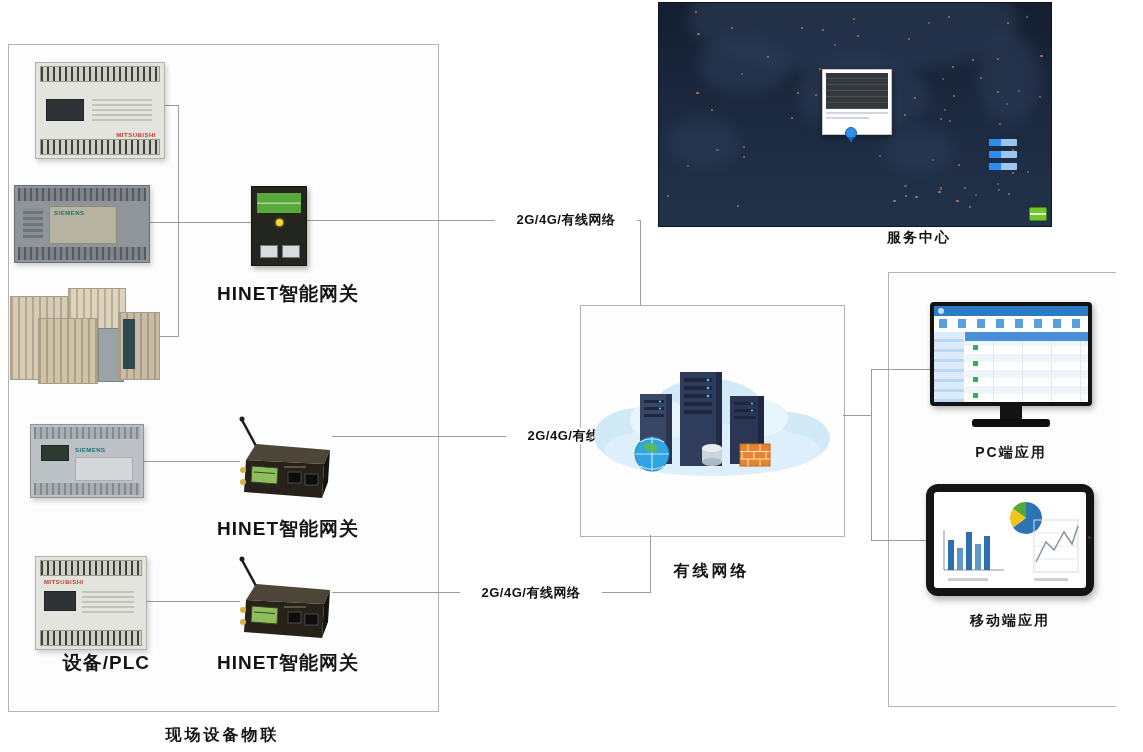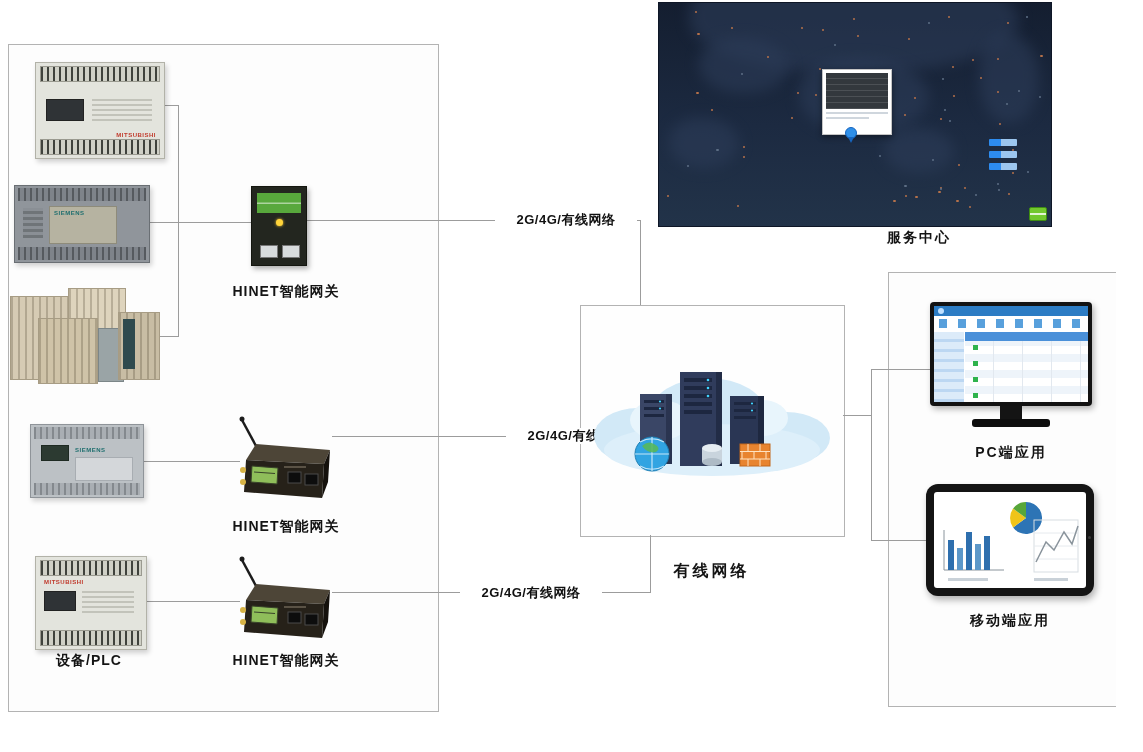--- a/index.html
+++ b/index.html
@@ -3,21 +3,21 @@
 <meta charset="utf-8">
 <style>
   html,body{margin:0;padding:0;background:#fff;}
   .canvas{position:relative;width:1116px;height:752px;background:#ffffff;overflow:hidden;
           font-family:"Liberation Sans",sans-serif;}
   .box{position:absolute;border:1px solid #b3b3b3;background:#fdfdfd;}
   .hline{position:absolute;height:1px;background:#9c9c9c;}
   .vline{position:absolute;width:1px;background:#9c9c9c;}
   .caption{position:absolute;font-weight:bold;color:#141414;text-align:center;line-height:1.2;}
   .cap-lg{font-size:16px;letter-spacing:3px;}
-  .cap-md{font-size:14px;letter-spacing:1px;}
+  .cap-md{font-size:19px;letter-spacing:1px;text-align:right;}
   .cap-sm{font-size:14px;letter-spacing:2px;}
   .netlabel{position:absolute;font-size:13px;font-weight:bold;color:#111;background:#ffffff;
             text-align:center;line-height:16px;letter-spacing:0.5px;}
 
   
   .device{position:absolute;box-shadow:2px 3px 5px rgba(0,0,0,.18);}
   .plc-mit{background:#e3e4dd;border:1px solid #b2b2a8;}
   .term{position:absolute;left:4px;right:4px;height:14px;border:1px solid #9a9a90;
         background:repeating-linear-gradient(90deg,#3f423c 0 2px,#cfd0c6 2px 6px);}
   .mit-window{position:absolute;background:#2f3336;border:1px solid #222;}
@@ -209,20 +209,21 @@
       <rect x="52" y="56" width="13" height="11" fill="#0d0d0d" stroke="#4a4a4a"></rect>
       <rect x="69" y="58" width="13" height="11" fill="#0d0d0d" stroke="#4a4a4a"></rect>
       <rect x="48" y="50" width="22" height="2" fill="#5a5245"></rect>
     </svg>
   </div>
 
   <div class="caption cap-md" style="left:213px;top:283px;width:146px;">HINET智能网关</div>
   <div class="caption cap-md" style="left:213px;top:518px;width:146px;">HINET智能网关</div>
   <div class="caption cap-md" style="left:213px;top:652px;width:146px;">HINET智能网关</div>
   <div class="caption cap-md" style="left:28px;top:652px;width:122px;">设备/PLC</div>
+  <div class="caption cap-lg" style="left:8px;top:725px;width:429px;">现场设备物联</div>
 
 
   <svg class="cloud-svg" style="left:590px;top:352px;" viewBox="0 0 244 130" width="244" height="130">
     <g>
       <ellipse cx="48" cy="84" rx="44" ry="28" fill="#d2e9f7"></ellipse>
       <ellipse cx="118" cy="62" rx="58" ry="36" fill="#d2e9f7"></ellipse>
       <ellipse cx="196" cy="86" rx="44" ry="26" fill="#d2e9f7"></ellipse>
       <ellipse cx="122" cy="98" rx="108" ry="26" fill="#ddeffa"></ellipse>
       <ellipse cx="70" cy="68" rx="30" ry="20" fill="#e8f5fc"></ellipse>
       <ellipse cx="172" cy="66" rx="26" ry="18" fill="#e8f5fc"></ellipse>

